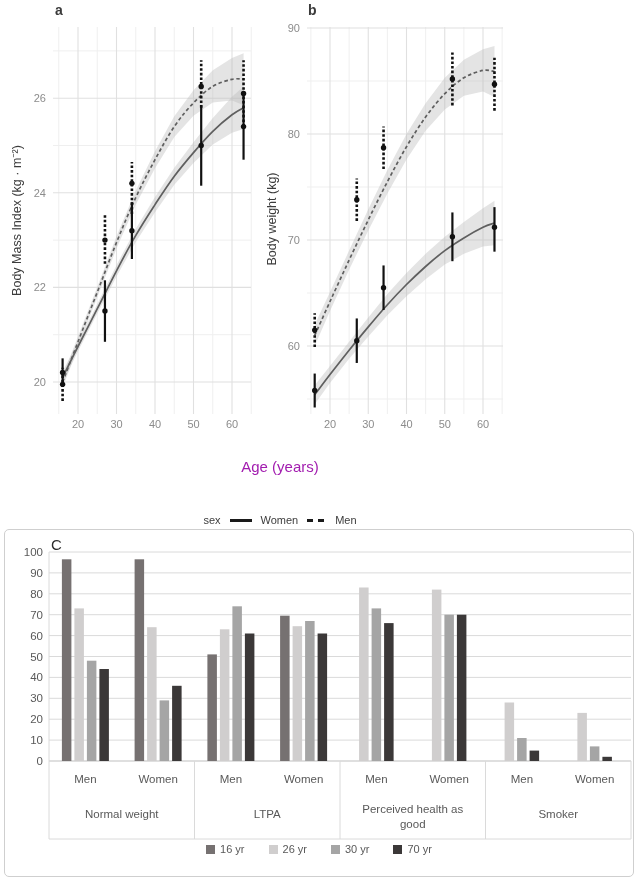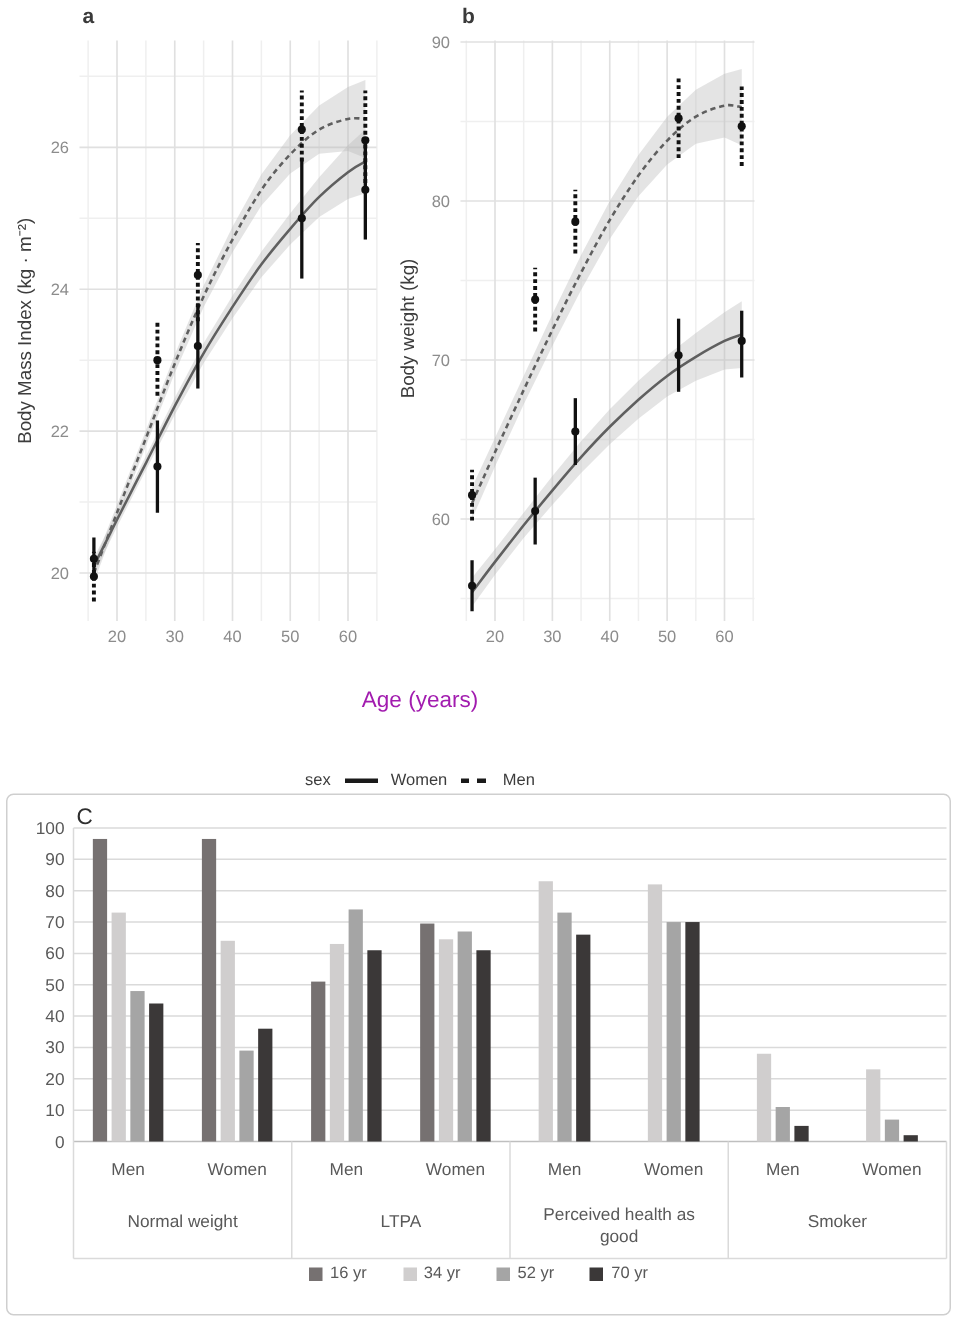--- a/index.html
+++ b/index.html
@@ -274,25 +274,25 @@
           <line x1="44" x2="626" y1="309" y2="309" stroke="#dadada" stroke-width="1"></line>
         </g>
       </svg>
     <div class="bar-legend" id="bar-legend">
         <span class="item">
           <span class="swatch" style="background: rgb(118, 113, 113);"></span>
           <span>16 yr</span>
         </span>
         <span class="item">
           <span class="swatch" style="background: rgb(208, 206, 206);"></span>
-          <span>34 yr</span>
+          <span>26 yr</span>
         </span>
         <span class="item">
           <span class="swatch" style="background: rgb(165, 165, 165);"></span>
-          <span>52 yr</span>
+          <span>30 yr</span>
         </span>
         <span class="item">
           <span class="swatch" style="background: rgb(59, 56, 56);"></span>
           <span>70 yr</span>
         </span>
       </div>
   </div>
 
 </div>
 

